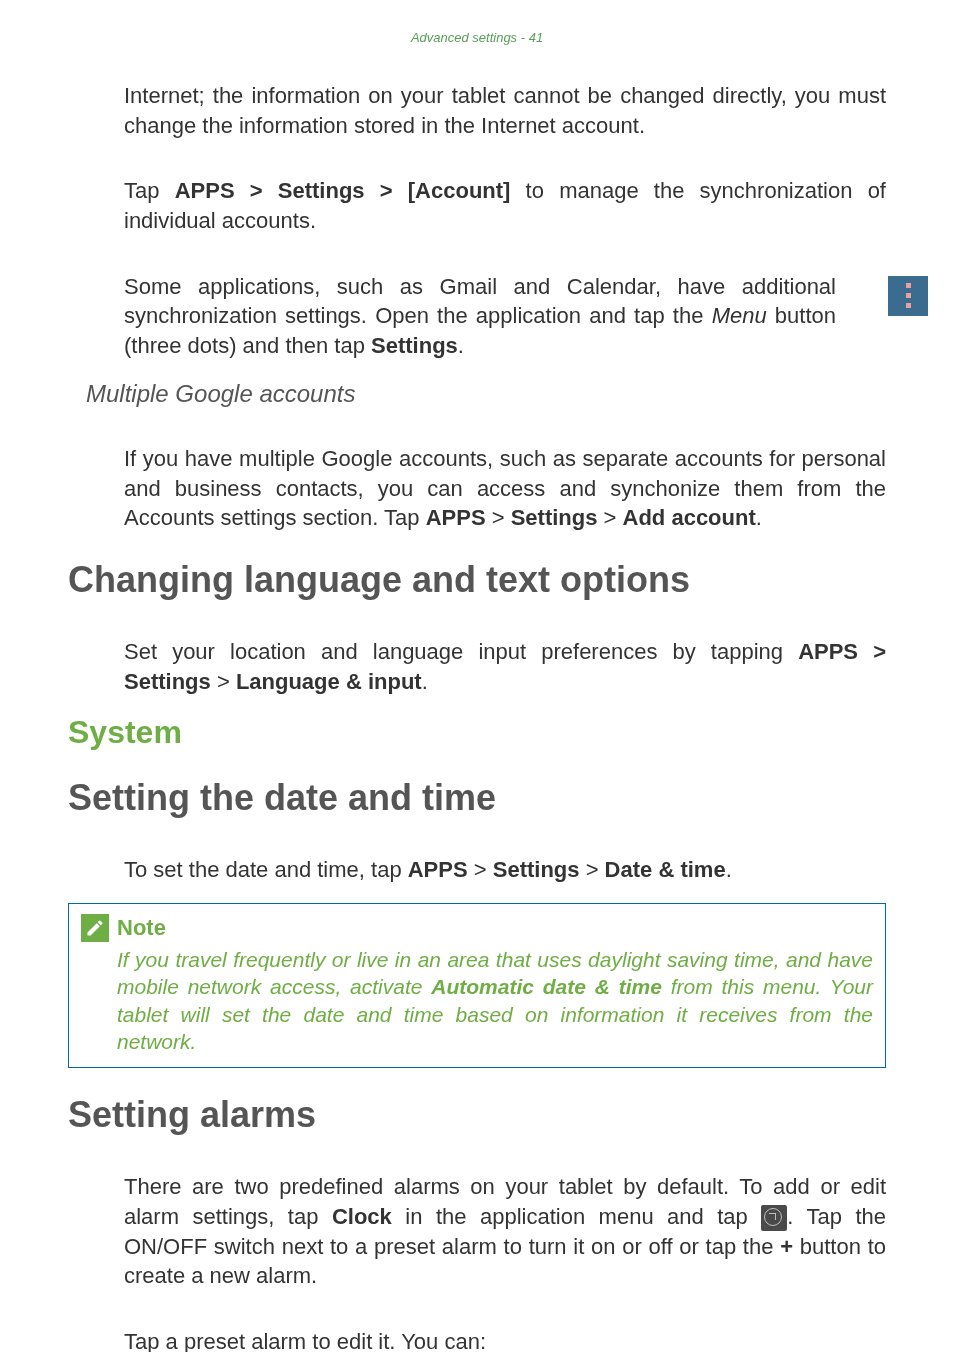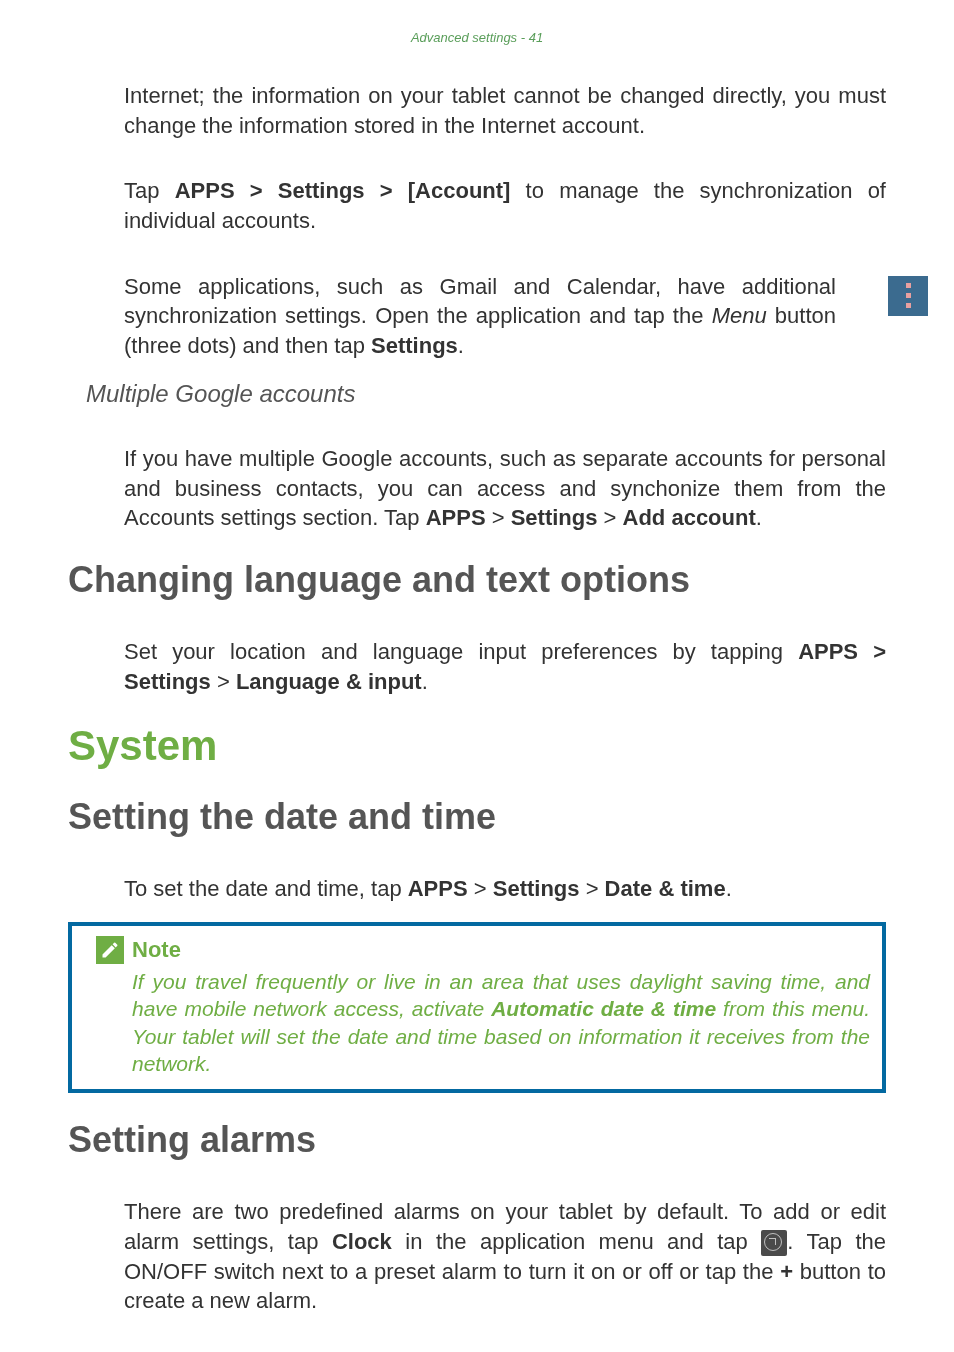--- a/index.html
+++ b/index.html
@@ -67,31 +67,31 @@
       padding-left: 18px;
     }
     .heading-h2 {
       font-size: 36px;
       font-weight: bold;
       color: #555555;
       margin-top: 26px;
       margin-bottom: 16px;
     }
     .heading-h1 {
-      font-size: 42px;
+      font-size: 32px;
       font-weight: bold;
       color: #6fae44;
-      margin-top: 26px;
+      margin-top: 18px;
       margin-bottom: 14px;
     }
     .note-box {
-      border: 4px solid #0369a1;
+      border: 1px solid #0369a1;
       margin-top: 18px;
       margin-bottom: 22px;
-      padding: 10px 12px 12px 24px;
+      padding: 10px 12px 12px 12px;
       position: relative;
     }
     .note-title-row {
       display: flex;
       align-items: center;
       gap: 8px;
       margin-bottom: 4px;
     }
     .note-icon {
       width: 28px;

